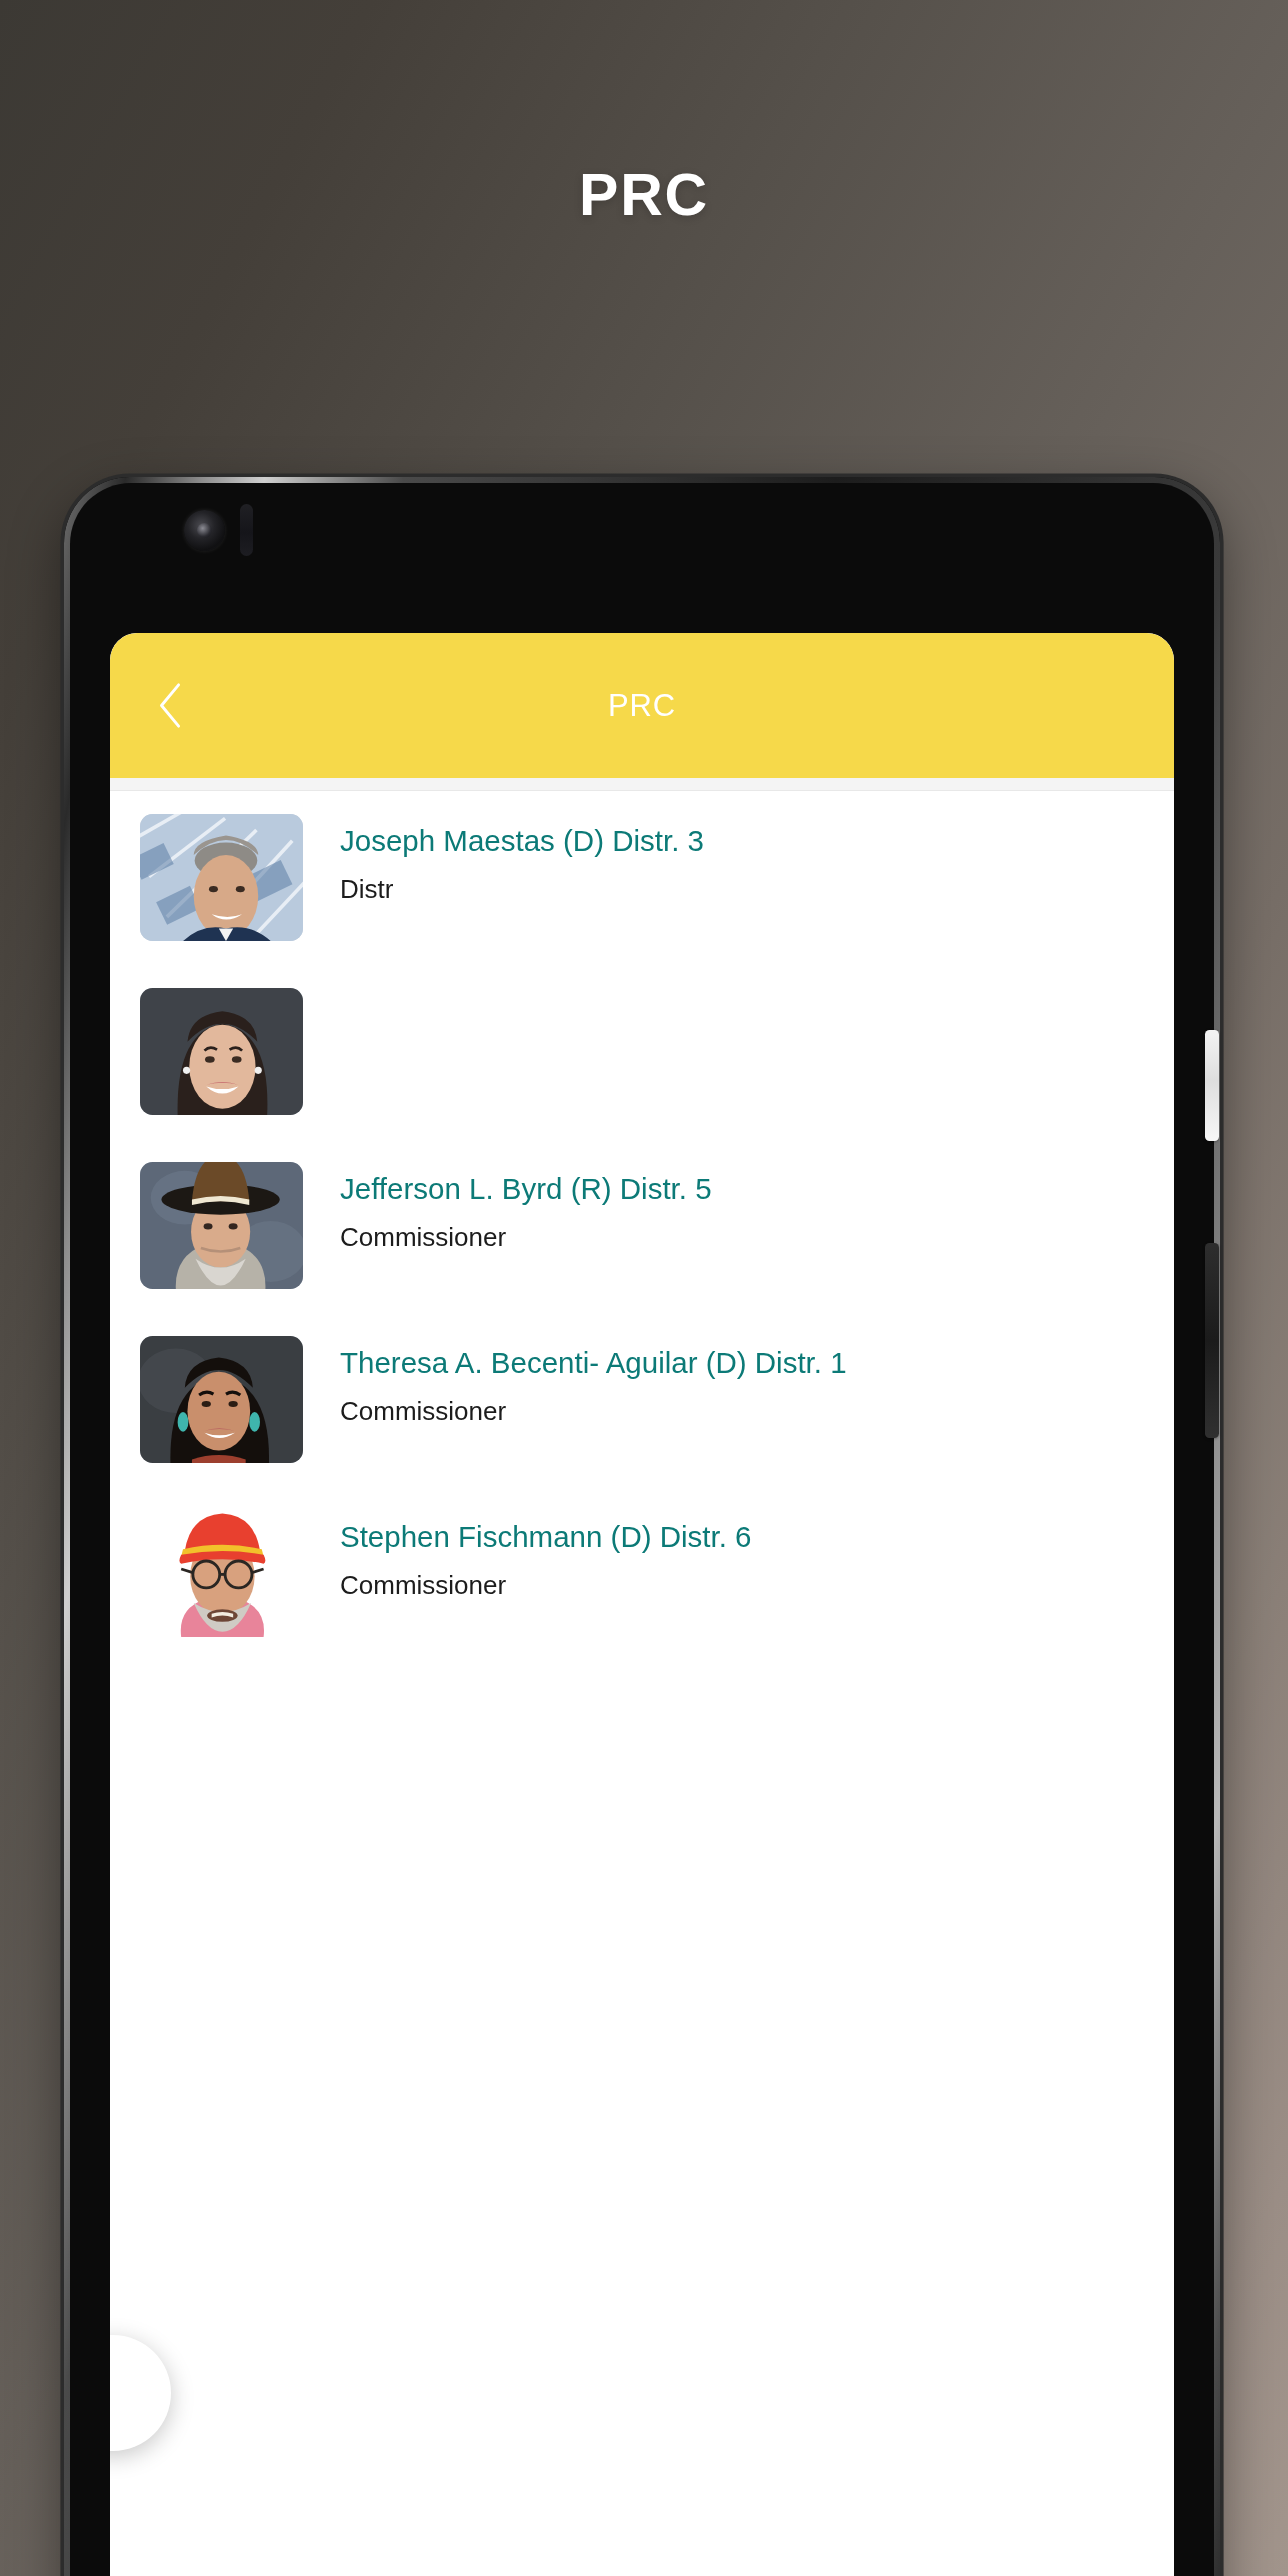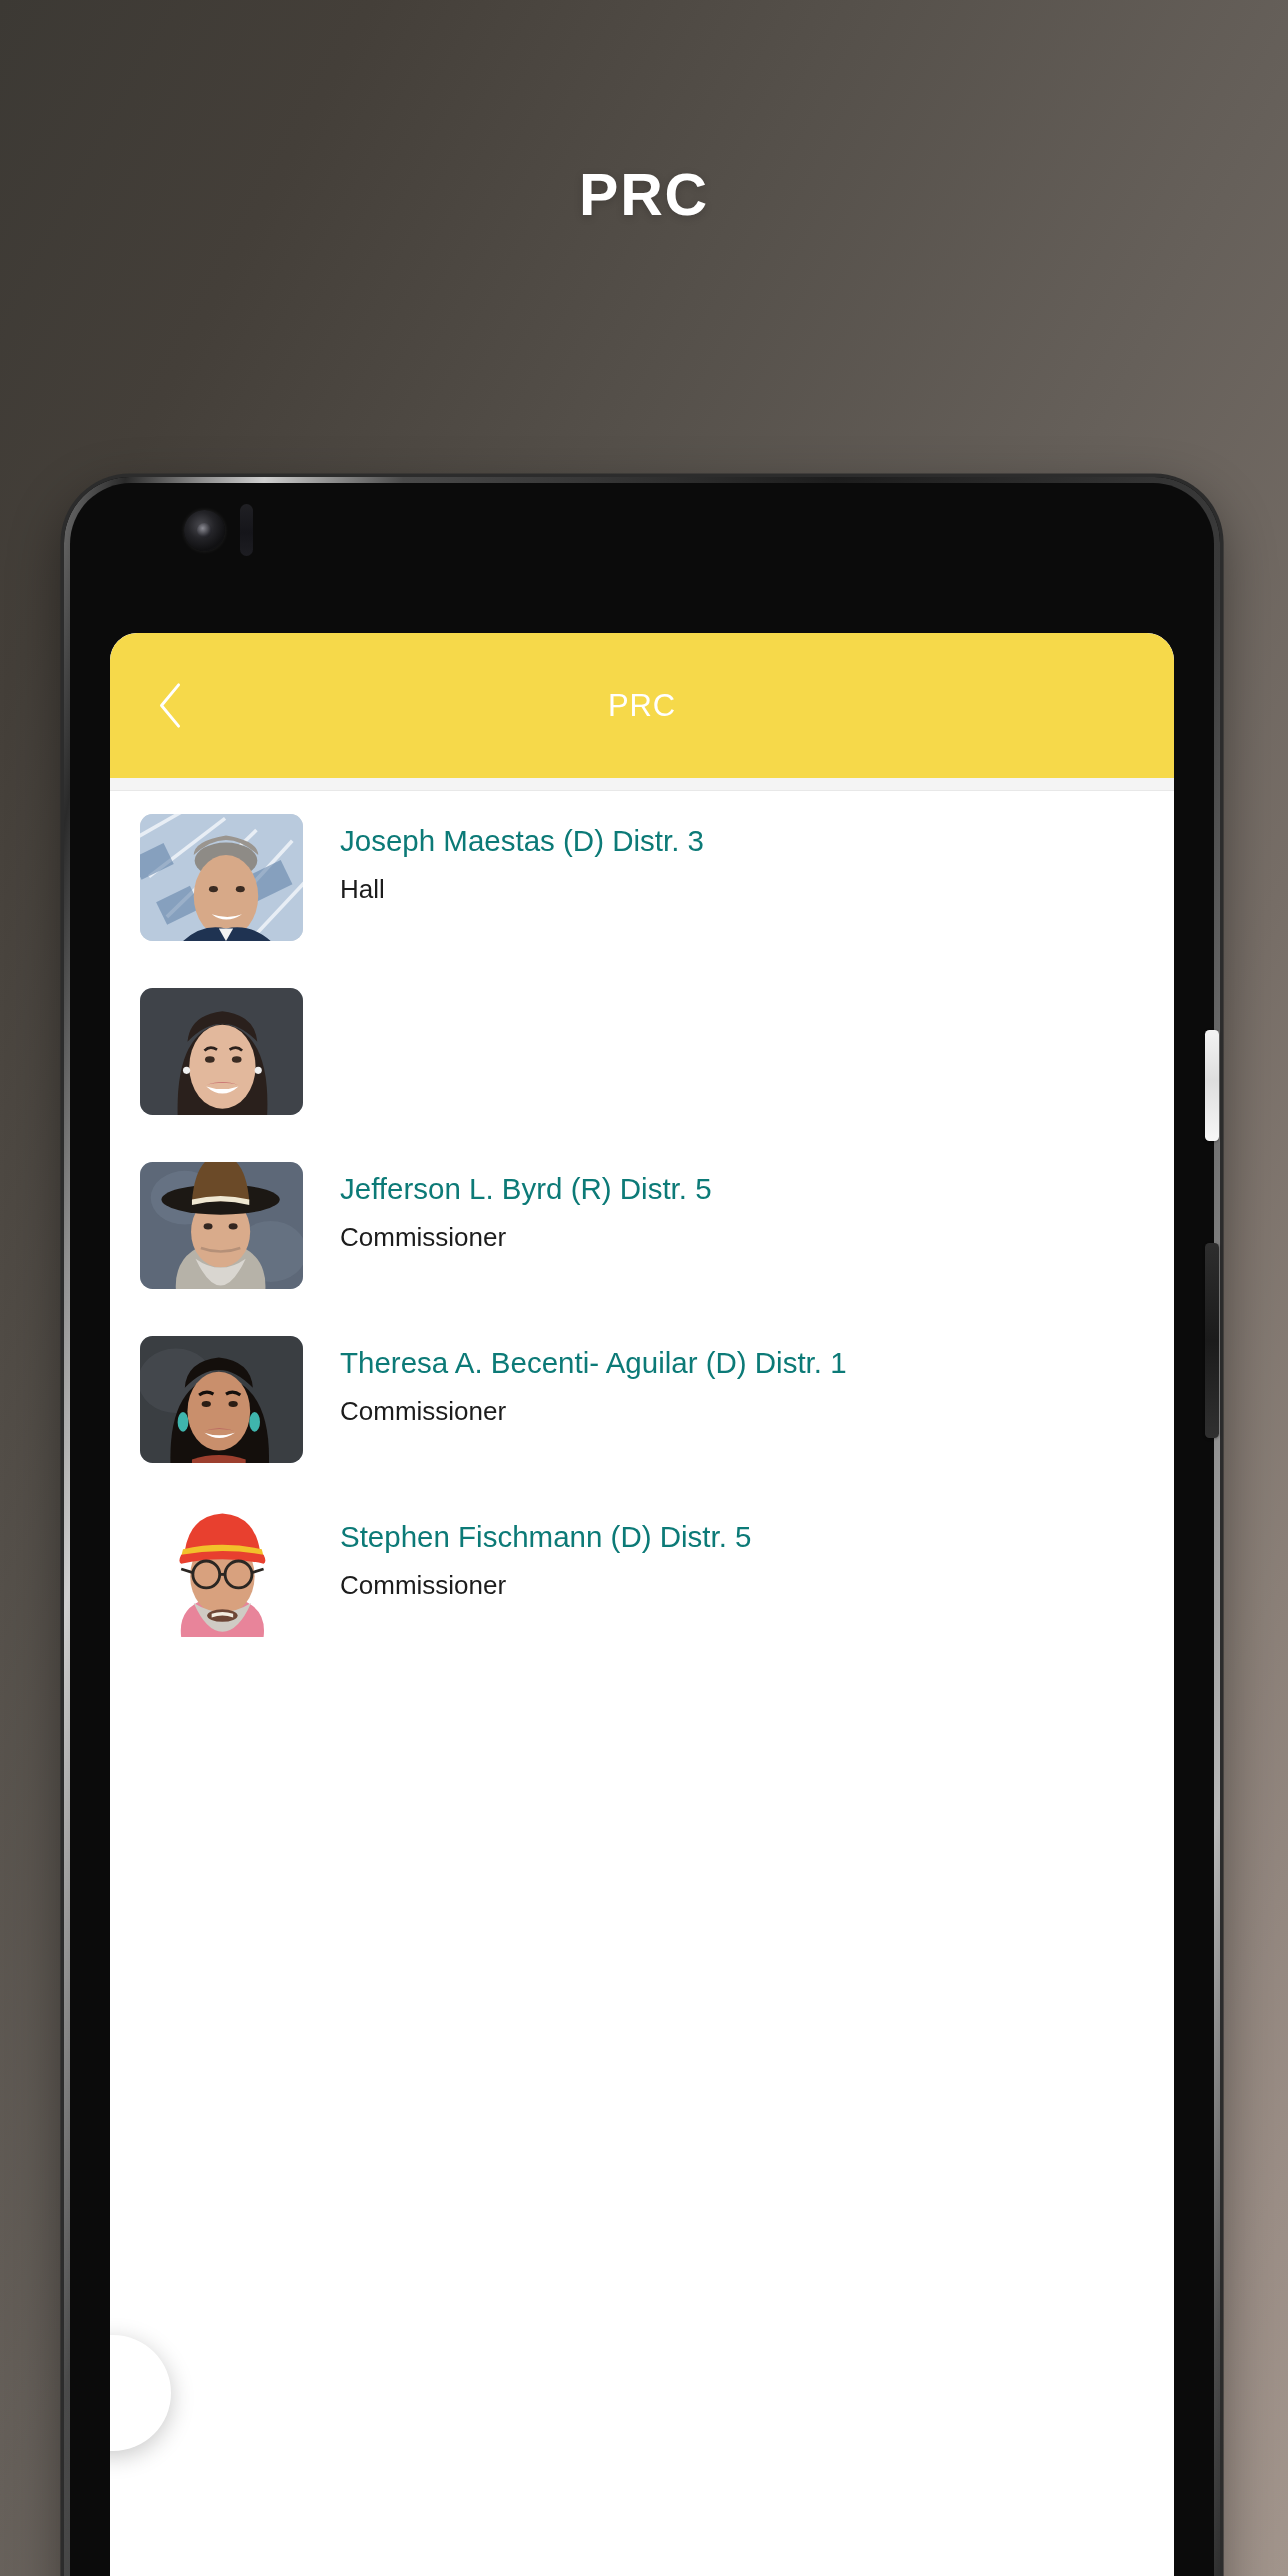--- a/index.html
+++ b/index.html
@@ -309,21 +309,21 @@
             <path d="M60 46 Q96 12 132 46 Q132 30 96 24 Q60 30 60 46Z" fill="#9a958f"></path>
             <ellipse cx="82" cy="84" rx="5" ry="3.4" fill="#3a2b22"></ellipse>
             <ellipse cx="112" cy="84" rx="5" ry="3.4" fill="#3a2b22"></ellipse>
             <path d="M80 112 Q96 124 114 112 Q98 118 80 112Z" fill="#ffffff"></path>
             <path d="M48 142 Q70 122 96 128 Q124 122 146 142 Z" fill="#1f3352"></path>
             <path d="M88 128 L96 142 L104 128 Z" fill="#f2f2f2"></path>
           </svg>
         </div>
         <div class="member-text">
           <div class="member-name">Joseph Maestas (D) Distr. 3</div>
-          <div class="member-role">Hall</div>
+          <div class="member-role">Distr</div>
         </div>
       </div>
 
       <div class="member-row">
         <div class="member-thumb">
           <svg viewBox="0 0 182 142" preserveAspectRatio="xMidYMid slice">
             <rect width="182" height="142" fill="#3f4349"></rect>
             <path d="M42 142 Q40 48 92 40 Q146 48 142 142 Z" fill="#2a201c"></path>
             <ellipse cx="92" cy="88" rx="37" ry="47" fill="#e2b89c"></ellipse>
             <path d="M53 60 Q92 20 131 60 Q128 30 92 26 Q56 30 53 60Z" fill="#2a201c"></path>
@@ -402,21 +402,21 @@
             <path d="M48 44 Q92 34 136 44 L138 52 Q92 42 46 52 Z" fill="#f2c12b"></path>
             <path d="M46 50 Q92 42 138 50 Q142 58 138 60 Q92 50 46 60 Q42 58 46 50Z" fill="#e8402f"></path>
             <circle cx="74" cy="72" r="15" fill="none" stroke="#2a2622" stroke-width="3.2"></circle>
             <circle cx="110" cy="72" r="15" fill="none" stroke="#2a2622" stroke-width="3.2"></circle>
             <path d="M89 72 L95 72" stroke="#2a2622" stroke-width="3.2"></path>
             <path d="M59 70 L46 66" stroke="#2a2622" stroke-width="3"></path>
             <path d="M125 70 L138 66" stroke="#2a2622" stroke-width="3"></path>
           </svg>
         </div>
         <div class="member-text">
-          <div class="member-name">Stephen Fischmann (D) Distr. 5</div>
+          <div class="member-name">Stephen Fischmann (D) Distr. 6</div>
           <div class="member-role">Commissioner</div>
         </div>
       </div>
 
     </div>
 
     <div id="floating-action"></div>
 
   </div>
 

